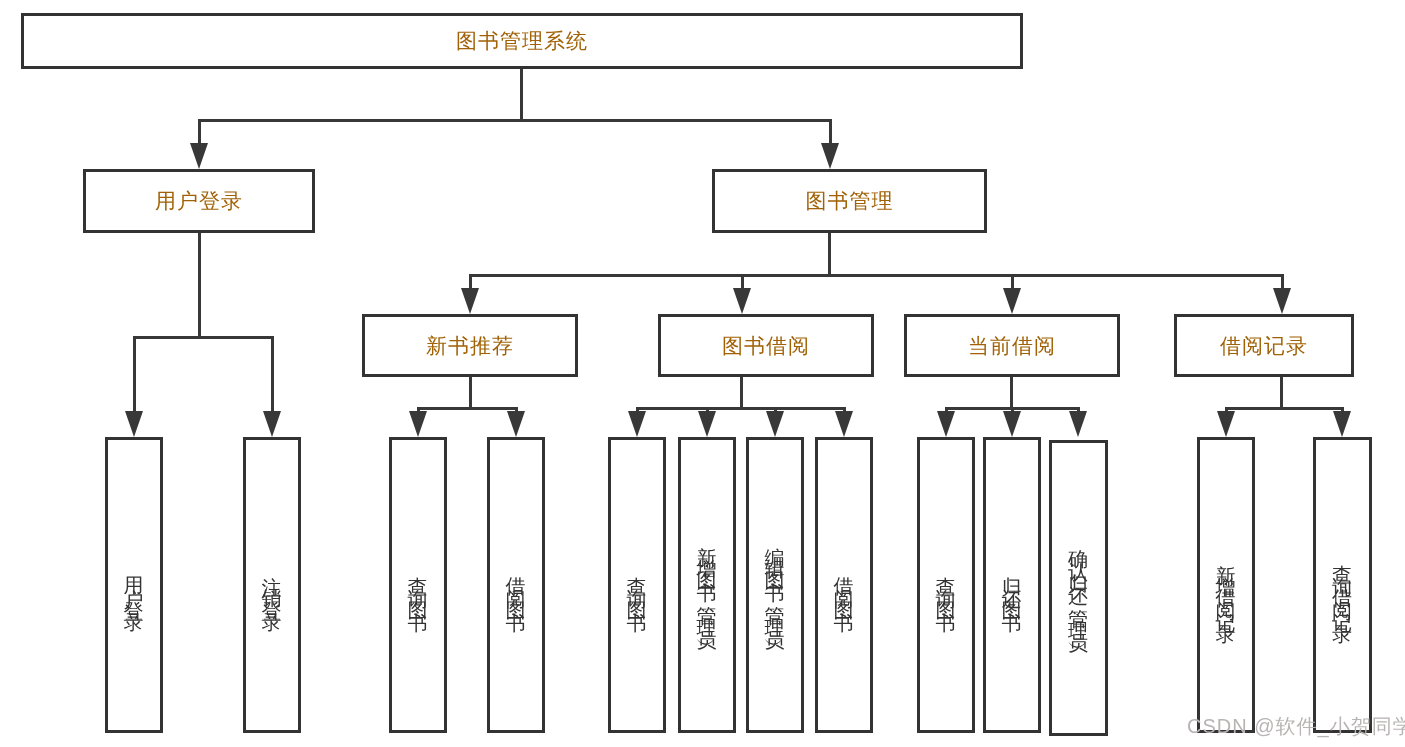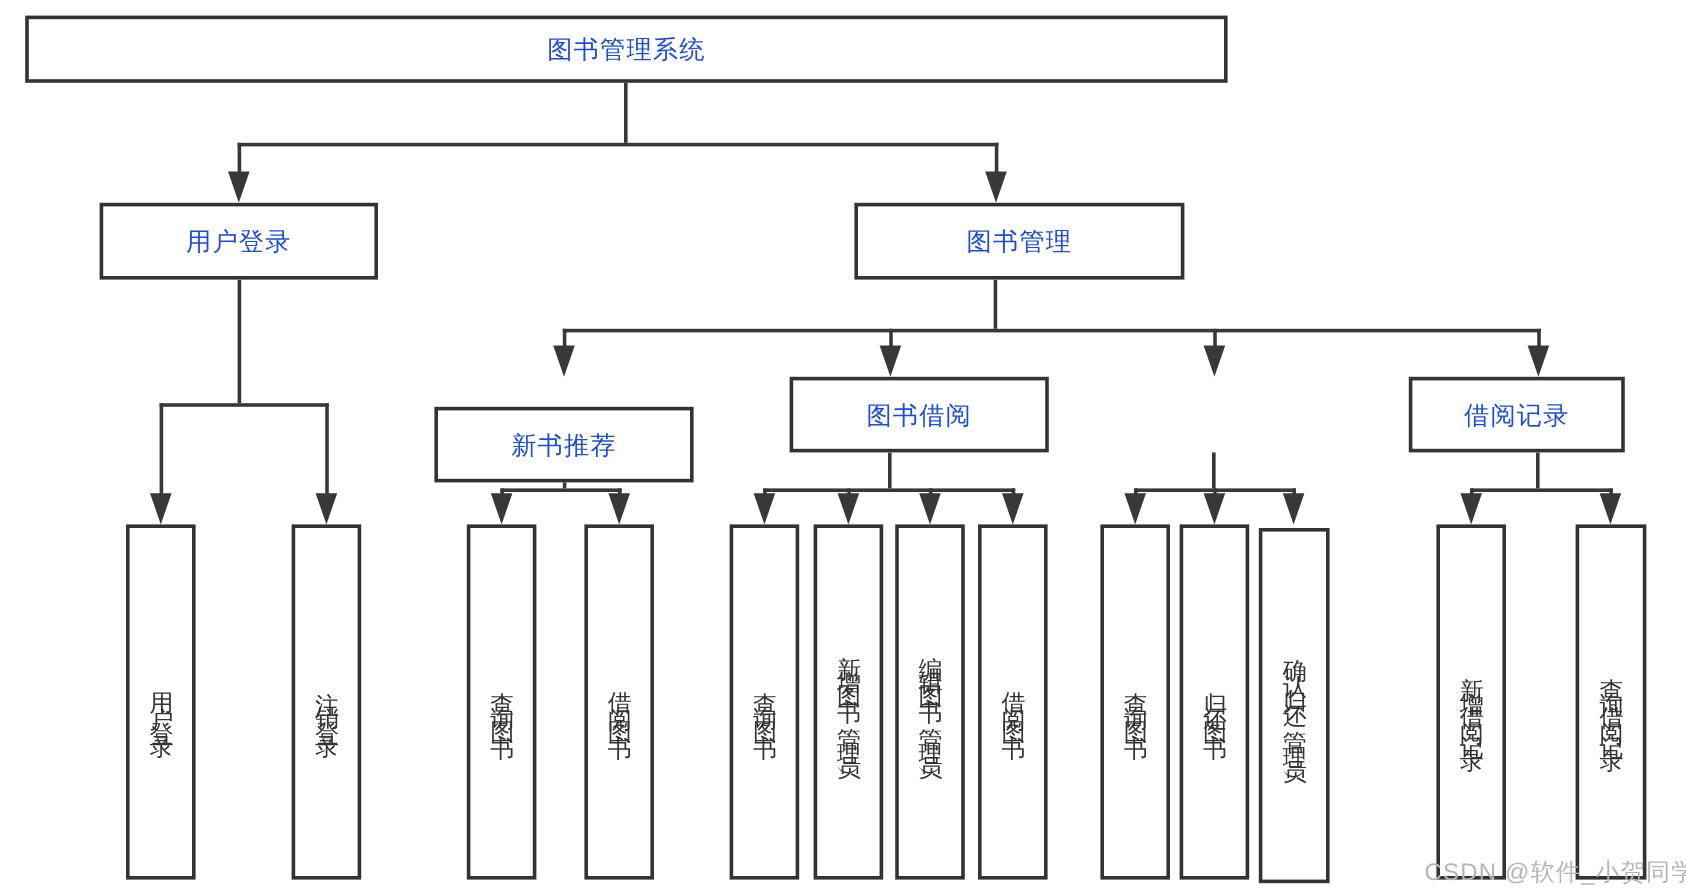--- a/index.html
+++ b/index.html
@@ -15,21 +15,21 @@
   .hbox {
     position: absolute;
     box-sizing: border-box;
     border: 3px solid #333333;
     background: #ffffff;
     display: flex;
     align-items: center;
     justify-content: center;
     font-size: 21px;
     letter-spacing: 1px;
-    color: #1d4ed8;
+    color: #a16207;
     z-index: 2;
   }
   .vbox {
     position: absolute;
     box-sizing: border-box;
     border: 3px solid #333333;
     background: #ffffff;
     display: flex;
     align-items: center;
     justify-content: center;
@@ -99,25 +99,28 @@
   <div class="line" style="left:469px; top:274px; width:815px; height:3px;"></div>
   <div class="line" style="left:469px; top:274px; width:3px; height:16px;"></div>
   <div class="arrowhead" style="left:461px; top:288px;"></div>
   <div class="line" style="left:741px; top:274px; width:3px; height:16px;"></div>
   <div class="arrowhead" style="left:733px; top:288px;"></div>
   <div class="line" style="left:1011px; top:274px; width:3px; height:16px;"></div>
   <div class="arrowhead" style="left:1003px; top:288px;"></div>
   <div class="line" style="left:1281px; top:274px; width:3px; height:16px;"></div>
   <div class="arrowhead" style="left:1273px; top:288px;"></div>
 
-  <div class="hbox" style="left:362px; top:314px; width:216px; height:63px;margin-top:25px;">
+  <div class="hbox" style="left:362px; top:314px; width:216px; height:63px;">
     <span>新书推荐</span>
   </div>
   <div class="hbox" style="left:658px; top:314px; width:216px; height:63px;">
     <span>图书借阅</span>
+  </div>
+  <div class="hbox" style="left:904px; top:314px; width:216px; height:63px;">
+    <span>当前借阅</span>
   </div>
   <div class="hbox" style="left:1174px; top:314px; width:180px; height:63px;">
     <span>借阅记录</span>
   </div>
 
   <div class="line" style="left:469px; top:377px; width:3px; height:30px;"></div>
   <div class="line" style="left:417px; top:407px; width:101px; height:3px;"></div>
   <div class="line" style="left:417px; top:407px; width:3px; height:6px;"></div>
   <div class="arrowhead" style="left:409px; top:411px;"></div>
   <div class="line" style="left:515px; top:407px; width:3px; height:6px;"></div>

